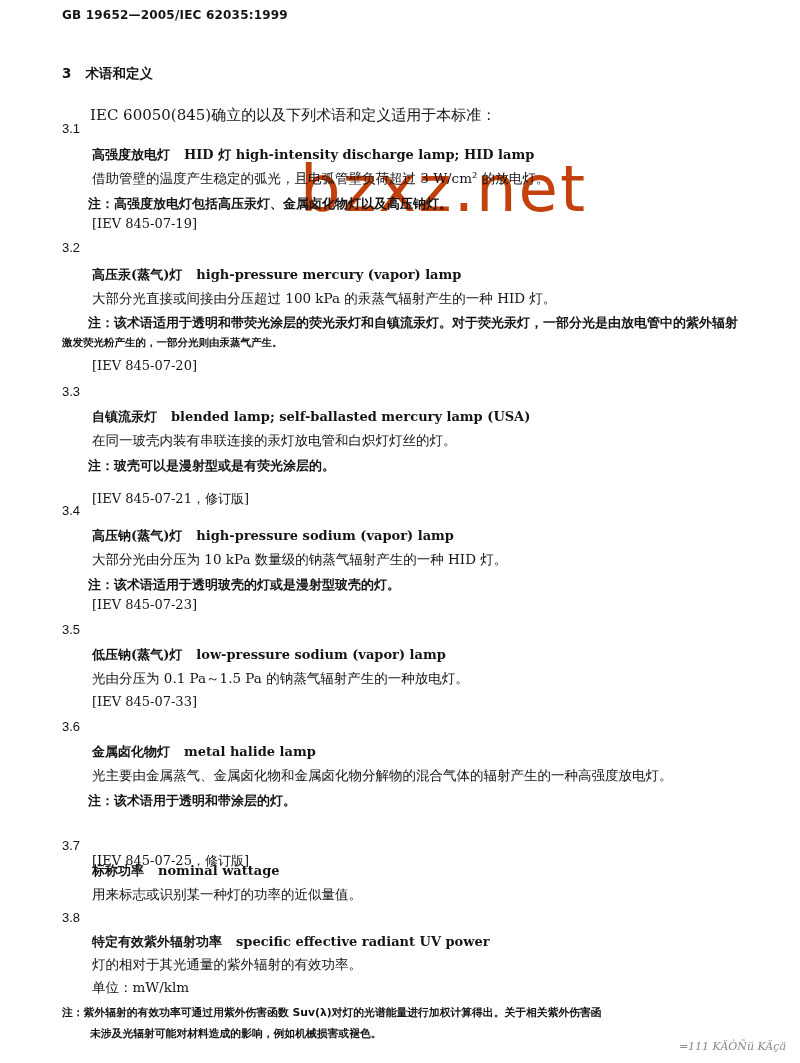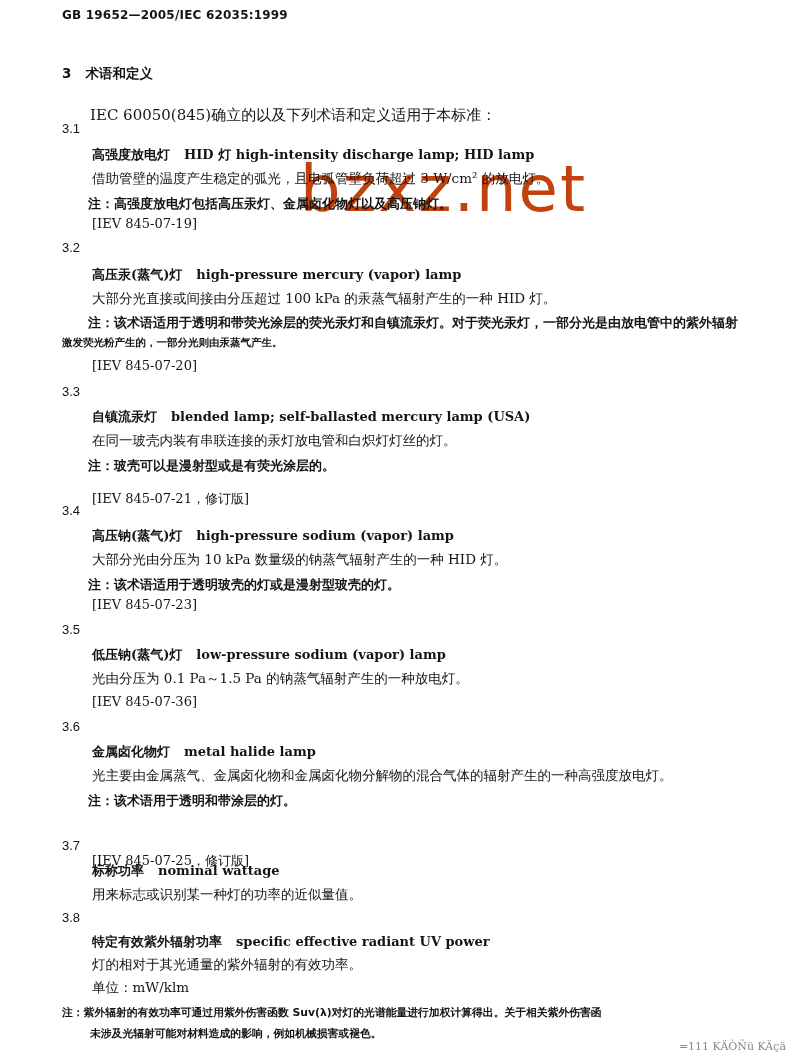--- a/index.html
+++ b/index.html
@@ -32,21 +32,21 @@
     .note { left: 88px; font-size: 13px; font-weight: bold;
       font-family: "DejaVu Sans", "Liberation Sans", sans-serif; }
     .note-wrap { left: 62px; font-size: 10.5px; font-weight: bold;
       font-family: "DejaVu Sans", "Liberation Sans", sans-serif; }
     .ref { left: 92px; font-size: 13px; }
     .note-block { position: absolute; left: 62px; top: 1002px; width: 720px;
       font-size: 10.8px; line-height: 21px; font-weight: bold; z-index: 1;
       font-family: "DejaVu Sans", "Liberation Sans", sans-serif; }
     .note-block .indent { padding-left: 28px; }
     .footer-mark { position: absolute; right: 14px; top: 1040px;
-      font-size: 11px; color: #888; z-index: 1; }
+      font-size: 11px; color: #888; z-index: 1; font-style: italic; }
   </style>
 </head>
 <body>
 
 <div class="header">GB 19652—2005/IEC 62035:1999</div>
 <div class="watermark">bzxz.net</div>
 
 <div class="abs sec-title">
   <span class="num">3</span><span>术语和定义</span>
 </div>
@@ -73,21 +73,21 @@
 
 <div class="abs clause-num" style="top:503px">3.4</div>
 <div class="abs term" style="top:527px"><span>高压钠(蒸气)灯</span><span class="en">high-pressure sodium (vapor) lamp</span></div>
 <div class="abs def" style="top:551px">大部分光由分压为 10 kPa 数量级的钠蒸气辐射产生的一种 HID 灯。</div>
 <div class="abs note" style="top:576px">注：该术语适用于透明玻壳的灯或是漫射型玻壳的灯。</div>
 <div class="abs ref" style="top:597px">[IEV 845-07-23]</div>
 
 <div class="abs clause-num" style="top:622px">3.5</div>
 <div class="abs term" style="top:646px"><span>低压钠(蒸气)灯</span><span class="en">low-pressure sodium (vapor) lamp</span></div>
 <div class="abs def" style="top:670px">光由分压为 0.1 Pa～1.5 Pa 的钠蒸气辐射产生的一种放电灯。</div>
-<div class="abs ref" style="top:694px">[IEV 845-07-36]</div>
+<div class="abs ref" style="top:694px">[IEV 845-07-33]</div>
 
 <div class="abs clause-num" style="top:719px">3.6</div>
 <div class="abs term" style="top:743px"><span>金属卤化物灯</span><span class="en">metal halide lamp</span></div>
 <div class="abs def" style="top:767px">光主要由金属蒸气、金属卤化物和金属卤化物分解物的混合气体的辐射产生的一种高强度放电灯。</div>
 <div class="abs note" style="top:792px">注：该术语用于透明和带涂层的灯。</div>
 <div class="abs ref" style="top:852px">[IEV 845-07-25，修订版]</div>
 
 <div class="abs clause-num" style="top:838px">3.7</div>
 <div class="abs term" style="top:862px"><span>标称功率</span><span class="en">nominal wattage</span></div>
 <div class="abs def" style="top:886px">用来标志或识别某一种灯的功率的近似量值。</div>

